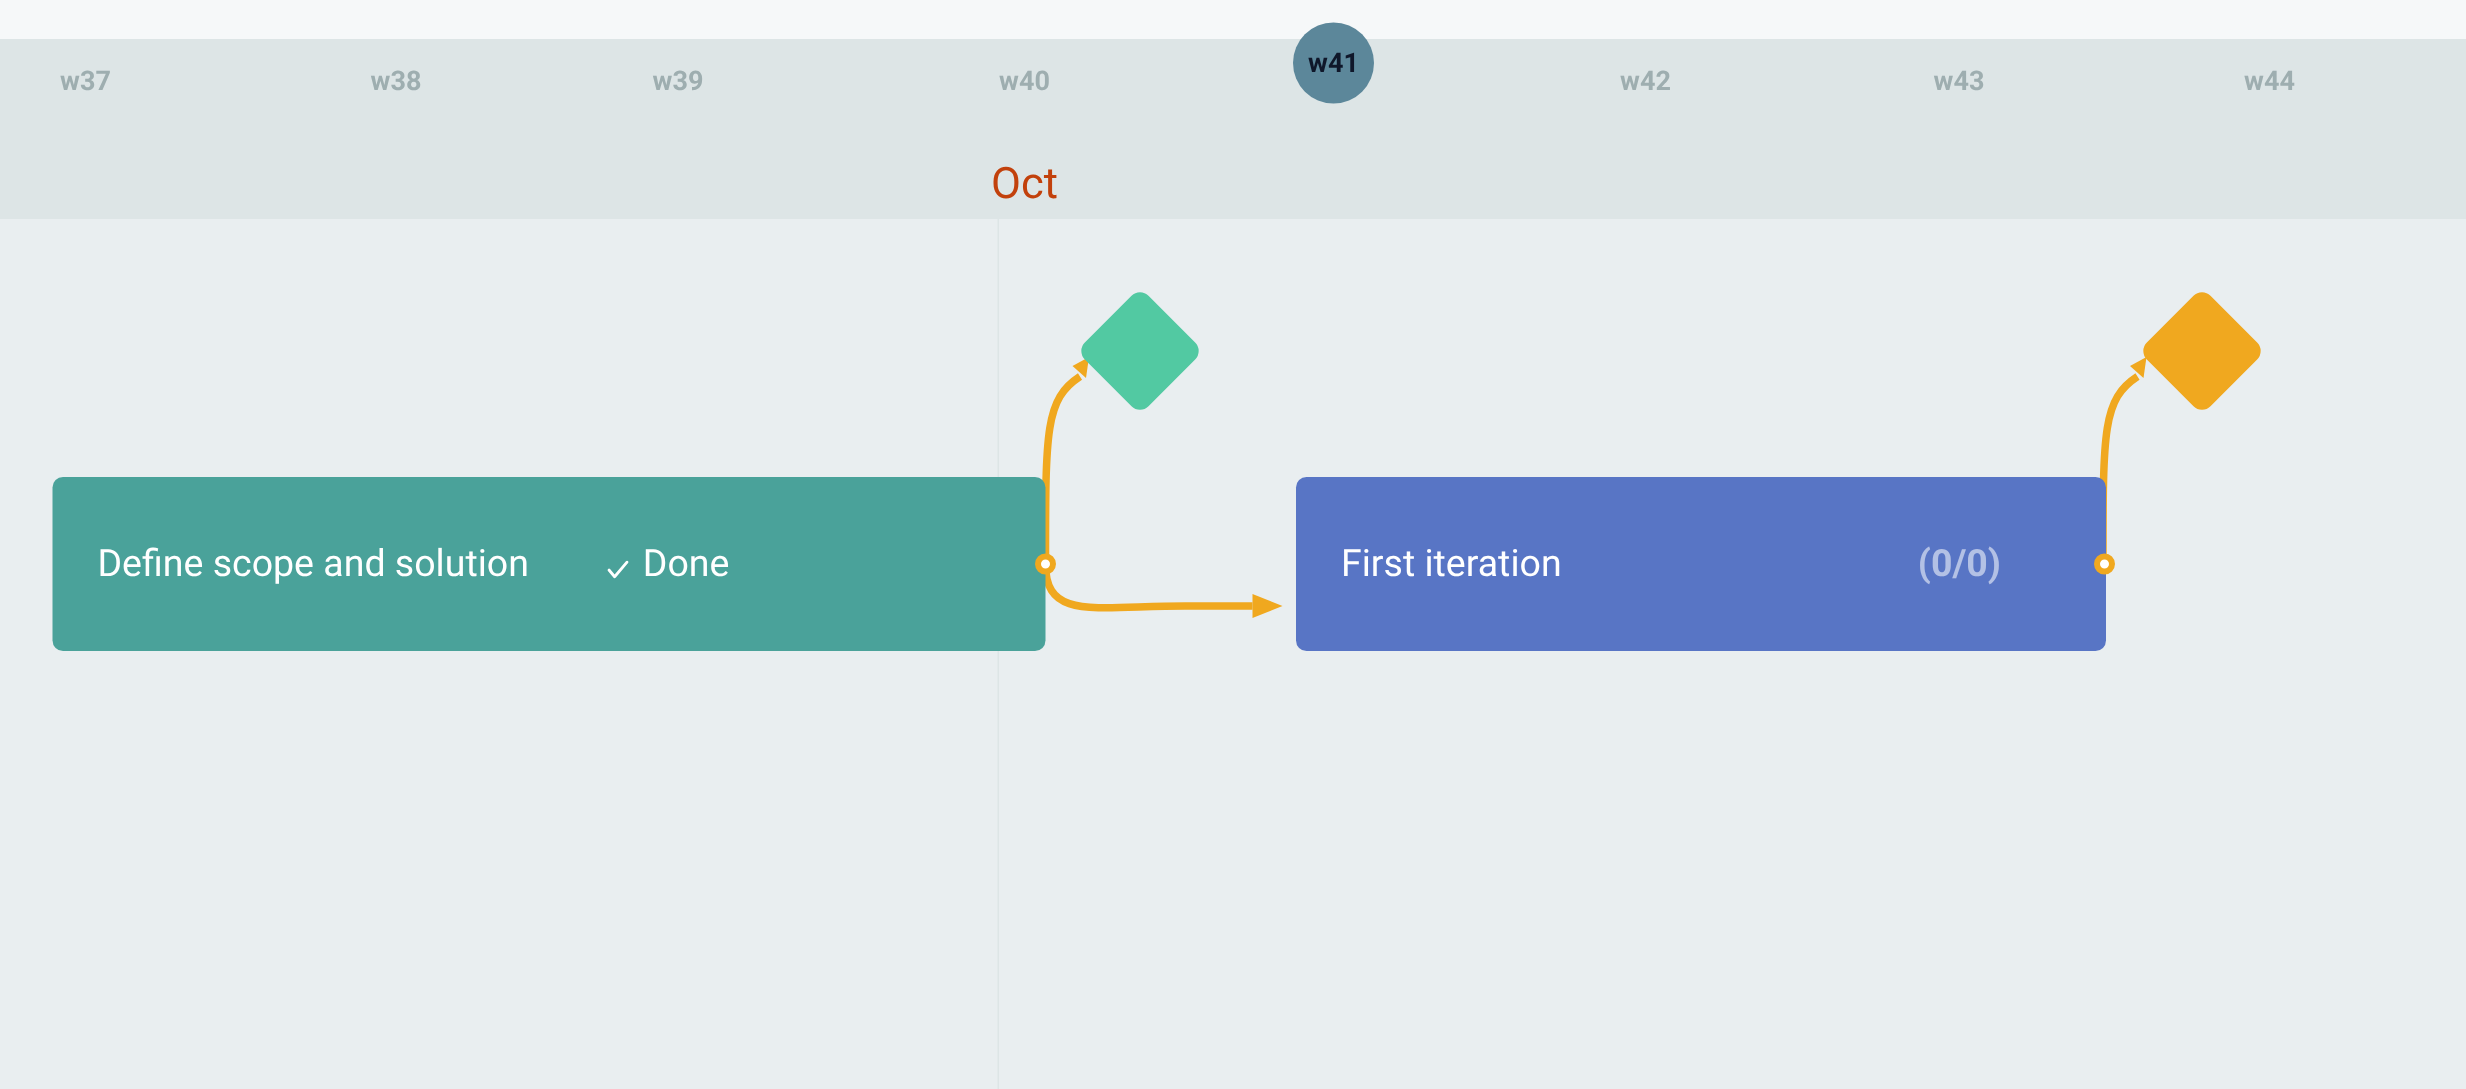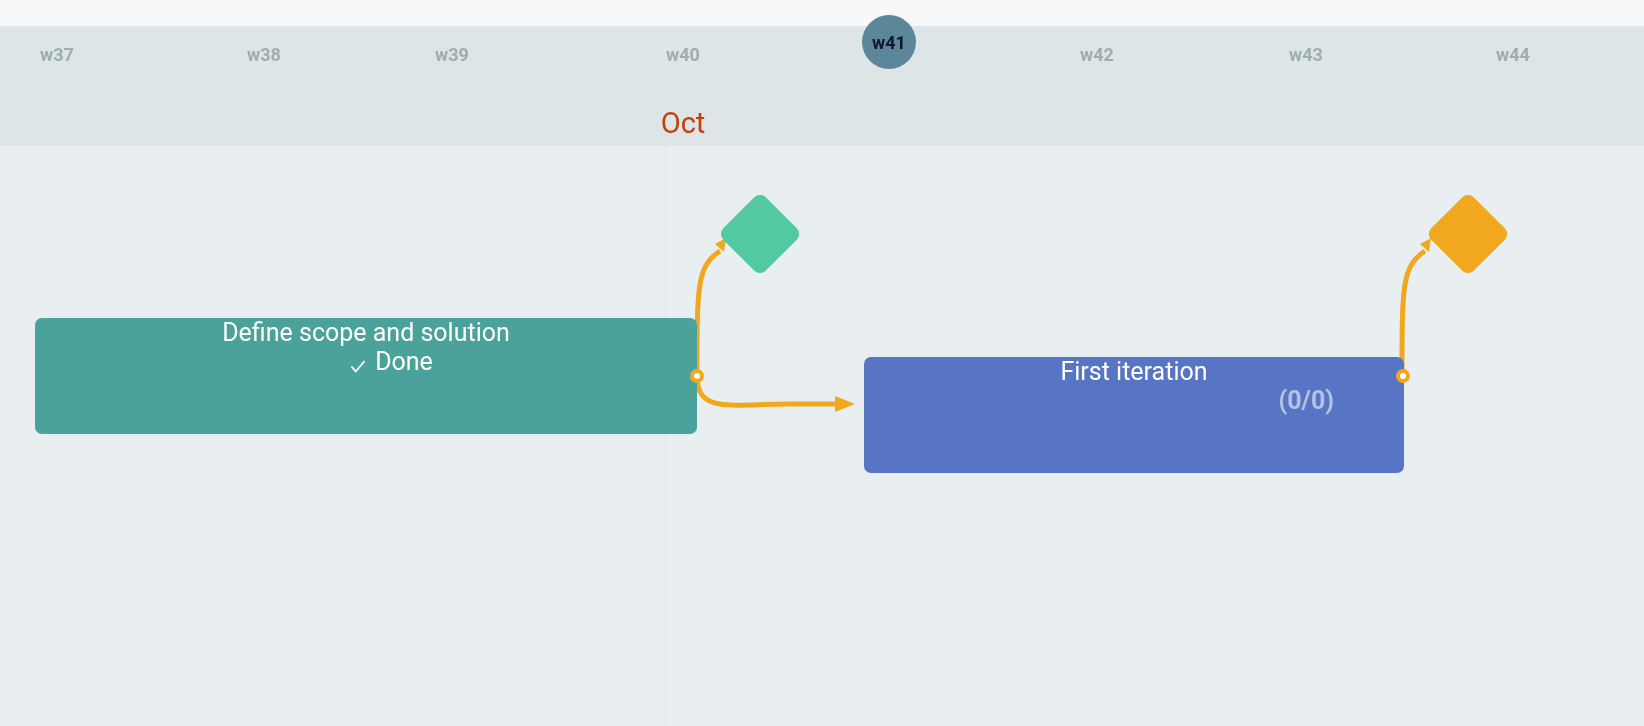--- a/index.html
+++ b/index.html
@@ -62,24 +62,23 @@
     .task-bar {
       position: absolute;
       height: 116px;
       border-radius: 7px;
       display: flex;
       align-items: center;
       padding: 0 30px;
       color: #ffffff;
       font-size: 25px;
       font-weight: 400;
-      flex-direction: column;
     }
     .task-bar.teal { background: #4aa29a; }
-    .task-bar.blue { background: #5875c5; margin-top: 39px; }
+    .task-bar.blue { background: #5875c5; }
     .task-title { }
     .task-status {
       display: inline-flex;
       align-items: center;
       gap: 8px;
       margin-left: 50px;
     }
     .task-progress {
       margin-left: auto;
       color: rgba(255,255,255,0.55);

